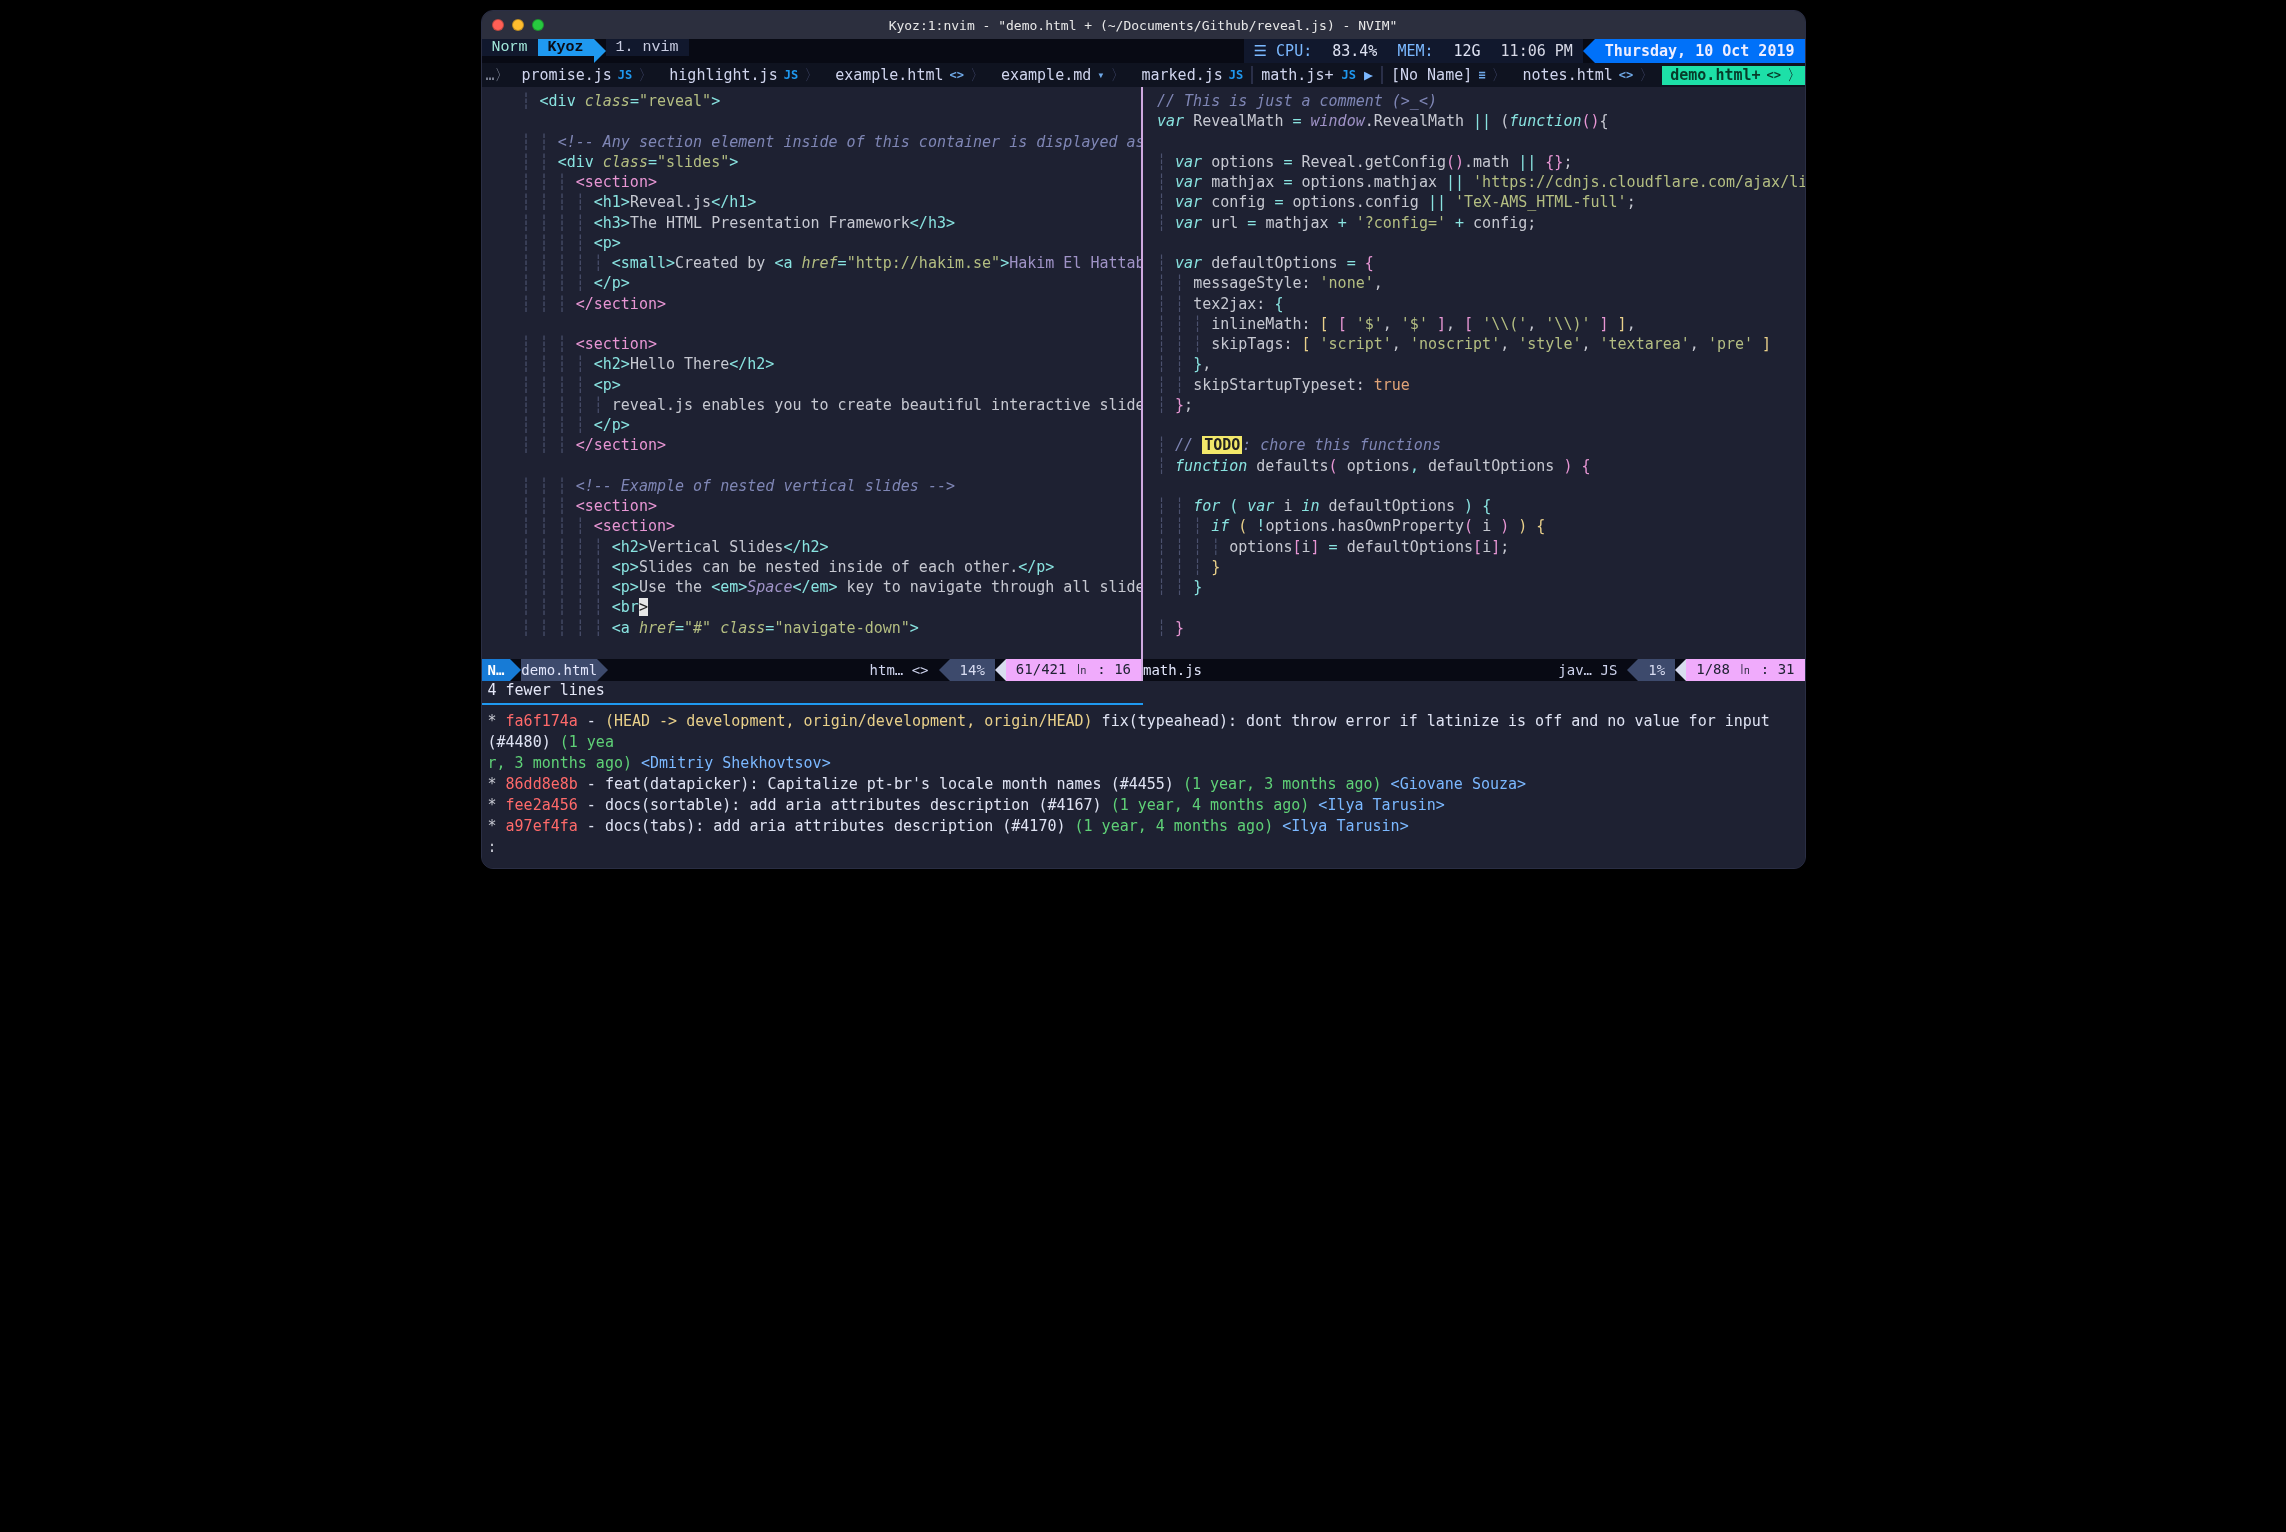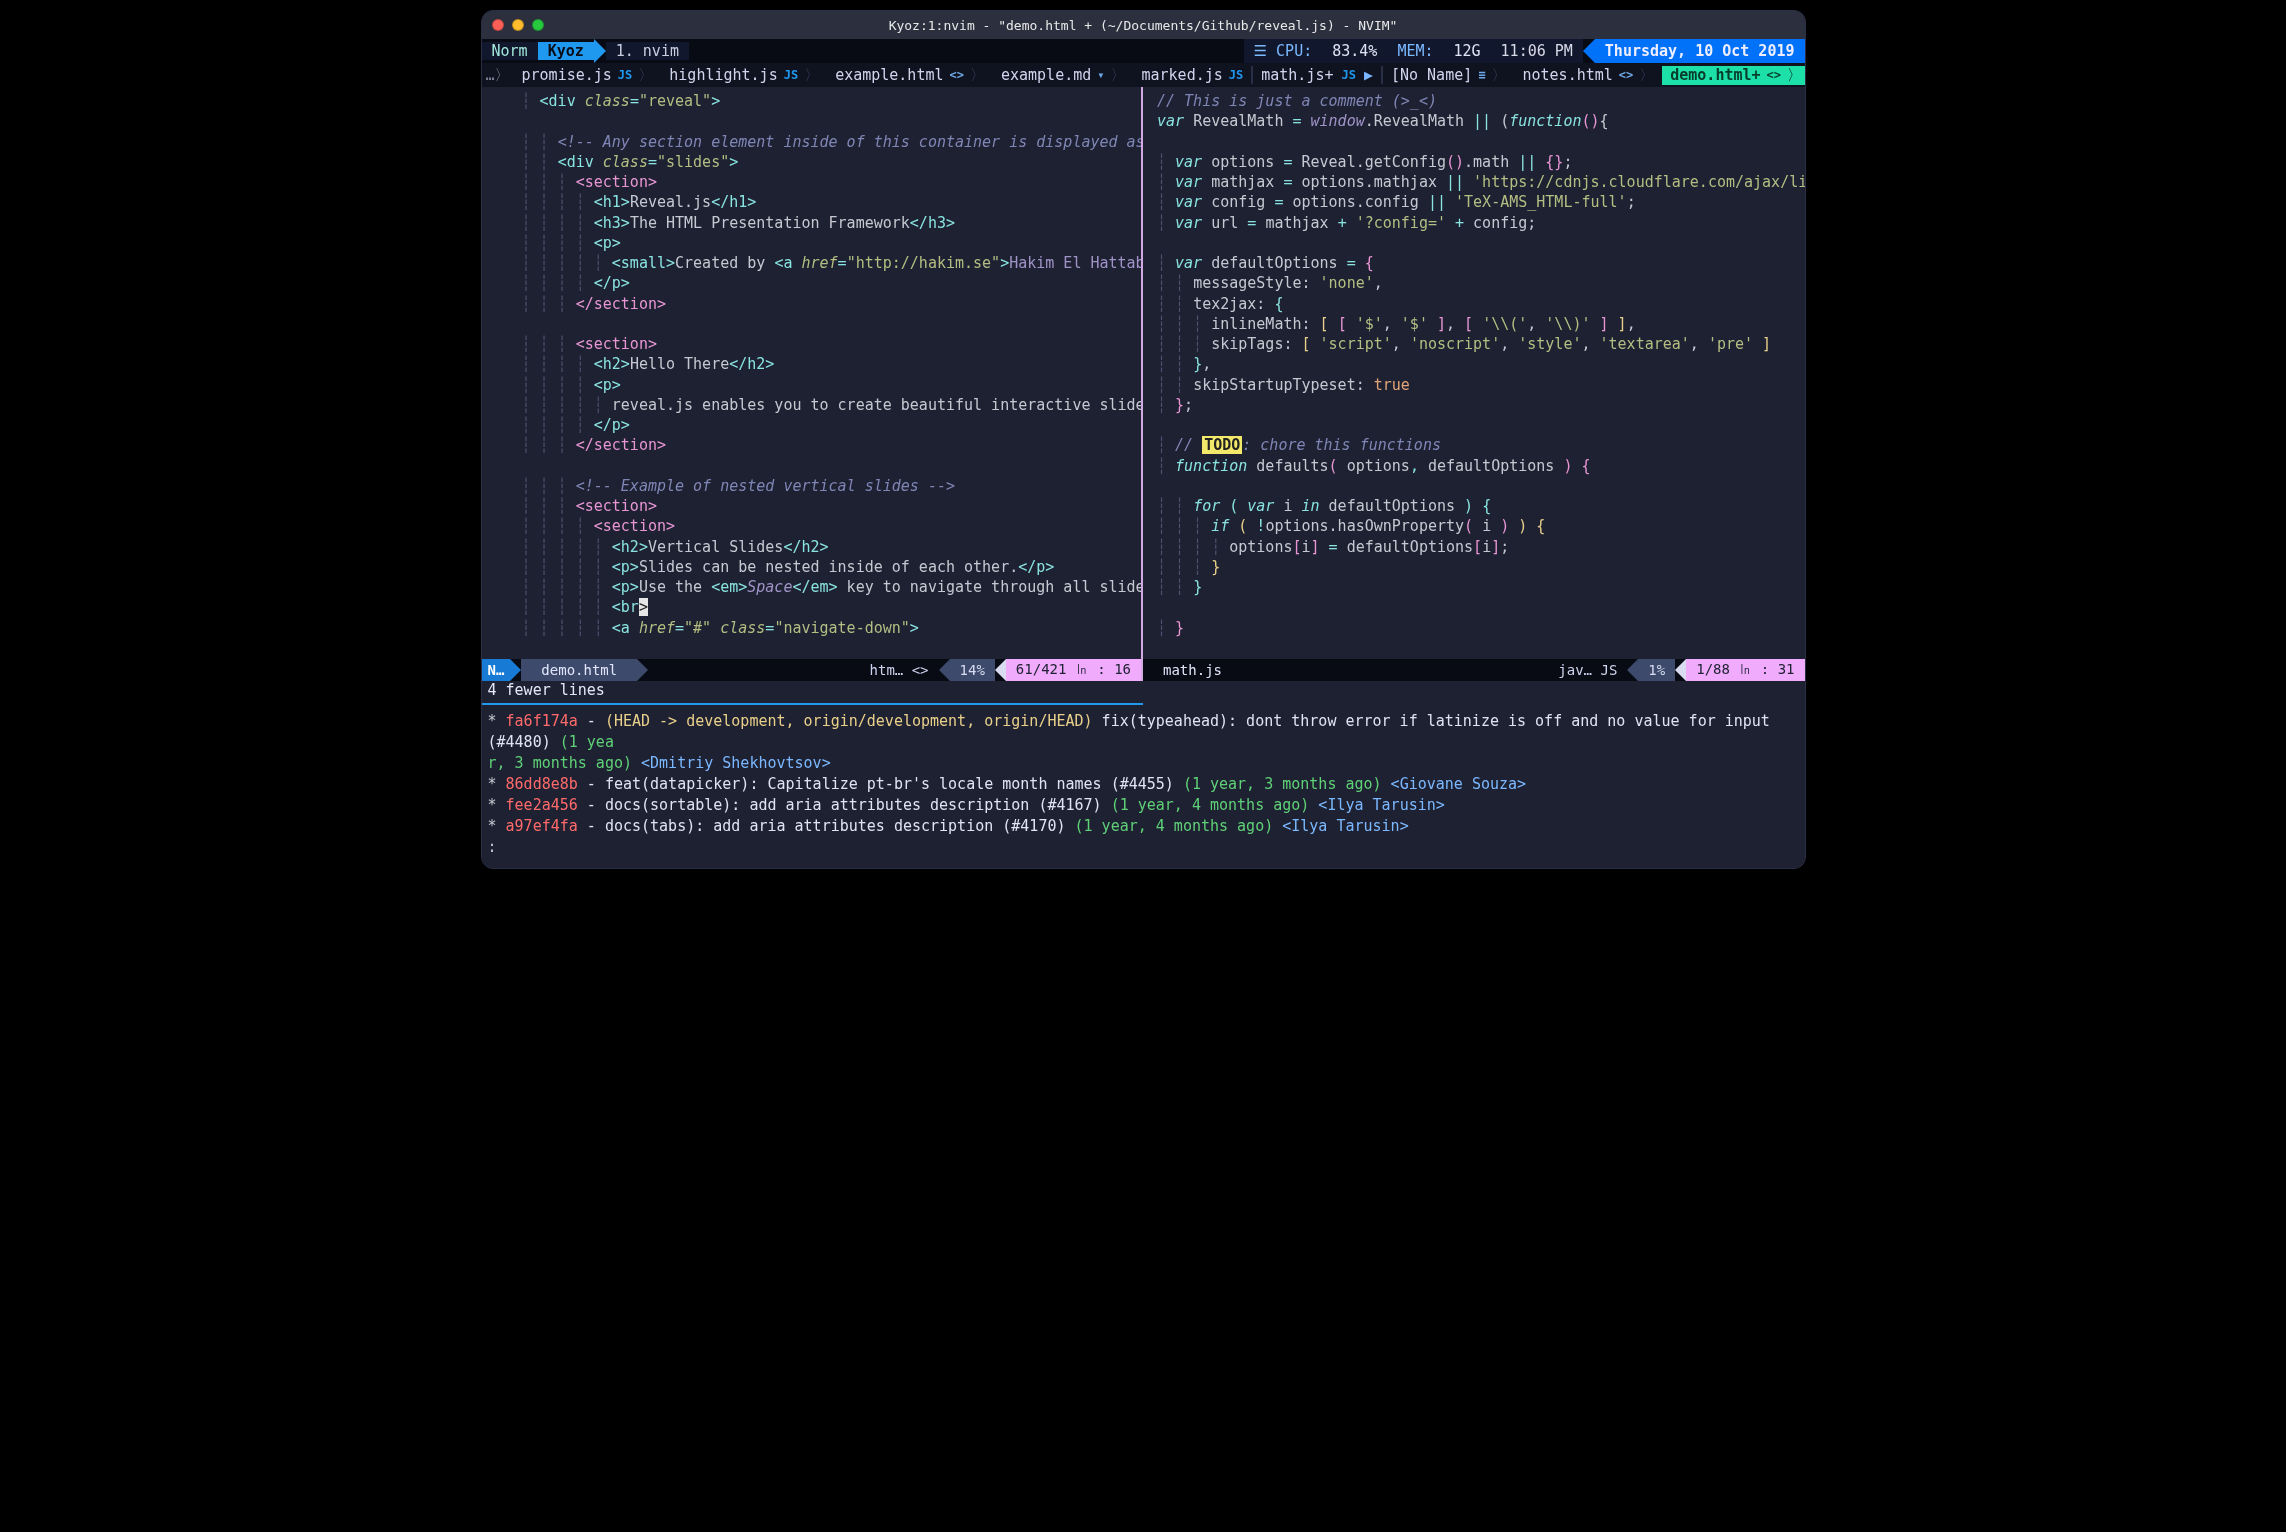--- a/index.html
+++ b/index.html
@@ -63,21 +63,21 @@
   .dot { width: 12px; height: 12px; border-radius: 50%; border:1px solid rgba(0,0,0,.25); }
   .dot.red{background:#ff5f56;} .dot.yellow{background:#ffbd2e;} .dot.green{background:#27c93f;}
   .win-title { position:absolute; left:0;right:0; text-align:center; font-size:13px; color:#e8e8e8; pointer-events:none;}
 
   .tmux-bar {
     height: 24px;
     background: var(--bg-darker);
     display:flex; align-items:stretch;
     font-size: 15px; color: var(--fg);
   }
-  .tmux-left { display:flex; align-items:center; }
+  .tmux-left { display:flex; align-items:flex-start;font-family:Liberation Mono, monospace; }
   .tmux-right { margin-left:auto; display:flex; align-items:stretch; }
   .seg { display:inline-flex; align-items:center; padding:0 10px; background:#11182d; white-space:nowrap;}
   .seg.norm { color:#a2e8da; }
   .seg.session { background: var(--blue-bright); color:#0b0d16; font-weight:bold;}
   .seg.prg { background:#11182d; color:#c9cde2; }
   .seg.label { color:var(--lightblue);}
   .seg.val { color:#dfe3f3; }
   .seg.datebox { background: var(--blue-strong); color:#eef; font-weight:600;}
   .seg.timebox { background:#11182d; color:#d7d9e6;}
   .arrow-right {
@@ -128,21 +128,21 @@
   .guide{color:var(--dim);}
   .cursor-block{background:#e6e6e6; color:#222;}
 
   .statusline {
     position:absolute; left:0; right:0; bottom:0;
     height:22px; background: var(--bg-darker);
     display:flex; align-items:center;
     font-size:14px;
   }
   .sl-mode{background:#177bd6;color:#fff; padding:0 6px; height:100%; display:inline-flex;align-items:center;font-weight:bold;}
-  .sl-file{background:var(--statusbg); color:#e2e6fb; padding:0 20px; height:100%; display:inline-flex;align-items:center;}
+  .sl-file{background:var(--statusbg); color:#e2e6fb; padding:0 0; height:100%; display:inline-flex;align-items:center;}
   .sl-mid{flex:1;}
   .sl-ft{ color:#cfd4ee; padding:0 10px;}
   .sl-pos{background:#f0abfc;color:#202334; padding:0 10px; height:100%; display:inline-flex;align-items:center; font-weight:500;}
   .sl-pct{background:var(--statusbg);color:#d7dbf0;padding:0 10px;height:100%;display:inline-flex;align-items:center;}
 
   .wedge-l{width:0;height:0;border-top:11px solid transparent;border-bottom:11px solid transparent;}
 
   .msgline {
     height:22px;
     color:#e4e7f7; font-size:15px;

